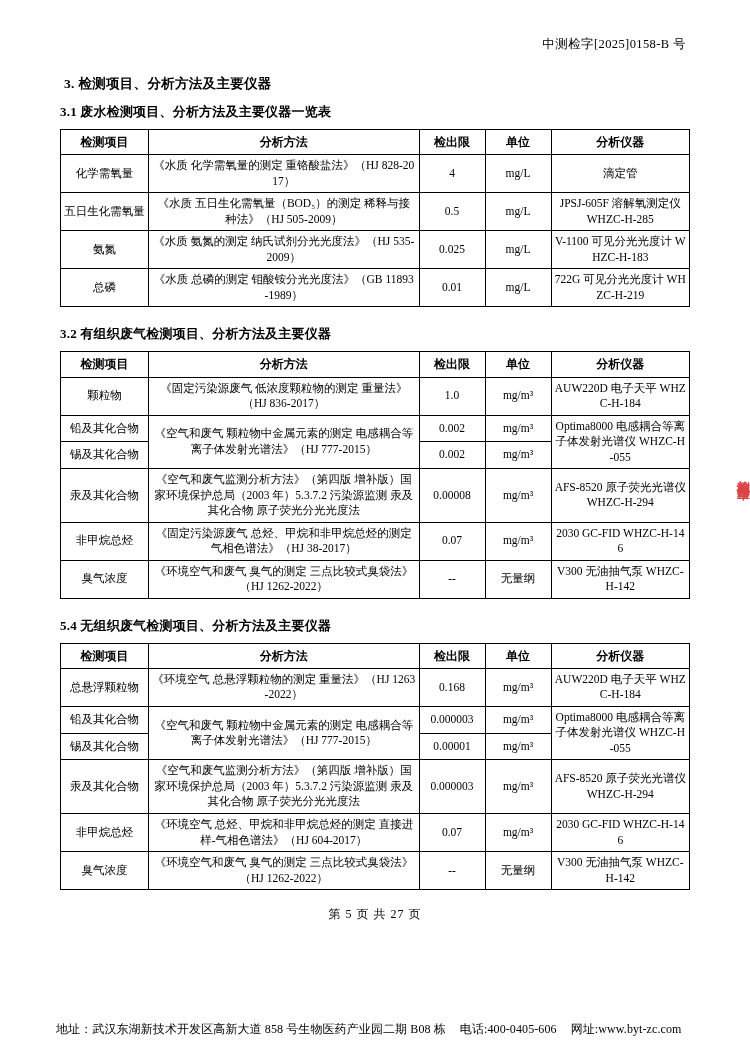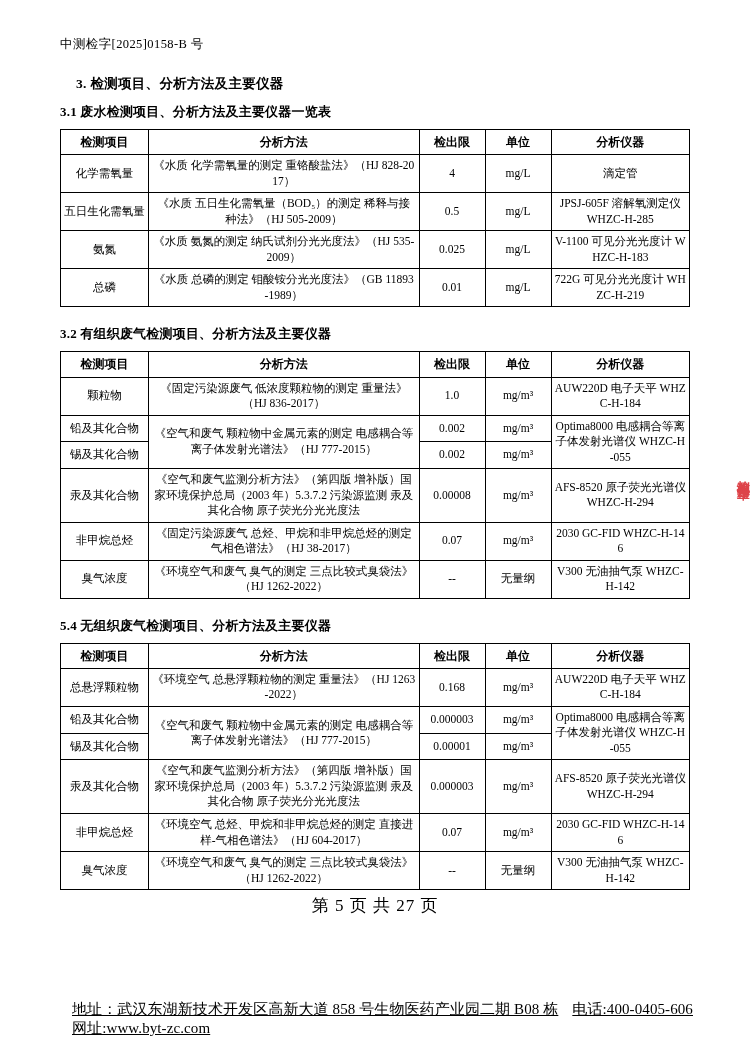--- a/index.html
+++ b/index.html
@@ -13,29 +13,30 @@
     position: relative;
     overflow: hidden;
   }
   .page {
     position: relative;
     width: 750px;
     height: 1060px;
     padding: 36px 60px 0 60px;
   }
   .doc-code {
+    text-align: right;
     font-size: 12.5px;
     letter-spacing: 0.4px;
     margin-bottom: 22px;
     padding-right: 4px;
   }
   h2.sec {
     font-size: 13.5px;
     font-weight: bold;
-    margin: 0 0 10px 16px;
+    margin: 0 0 10px 4px;
     letter-spacing: 0.3px;
   }
   h3.subsec {
     font-size: 13px;
     font-weight: bold;
     margin: 0 0 8px 0;
     letter-spacing: 0.2px;
   }
   .sec-spacer { height: 14px; }
   table.tbl {
@@ -63,32 +64,31 @@
     text-align: center;
     padding: 3px 6px;
   }
   .col1 { width: 14%; }
   .col2 { width: 43%; }
   .col3 { width: 10.5%; }
   .col4 { width: 10.5%; }
   .col5 { width: 22%; }
   .footer-page {
     text-align: center;
-    font-size: 17px;
-    margin-top: 4px;
+    font-size: 12px;
+    margin-top: 16px;
     letter-spacing: 1px;
   }
   .footer-addr {
     position: absolute;
-    left: 72px;
+    left: 56px;
     right: 40px;
     bottom: 22px;
-    font-size: 15px;
+    font-size: 12px;
     letter-spacing: 0.1px;
-    text-decoration: underline;
   }
   .footer-addr span { margin-right: 14px; }
   .side-stamp {
     position: absolute;
     right: 0px;
     top: 470px;
     width: 16px;
     color: #d8232a;
     font-size: 13px;
     font-weight: bold;

